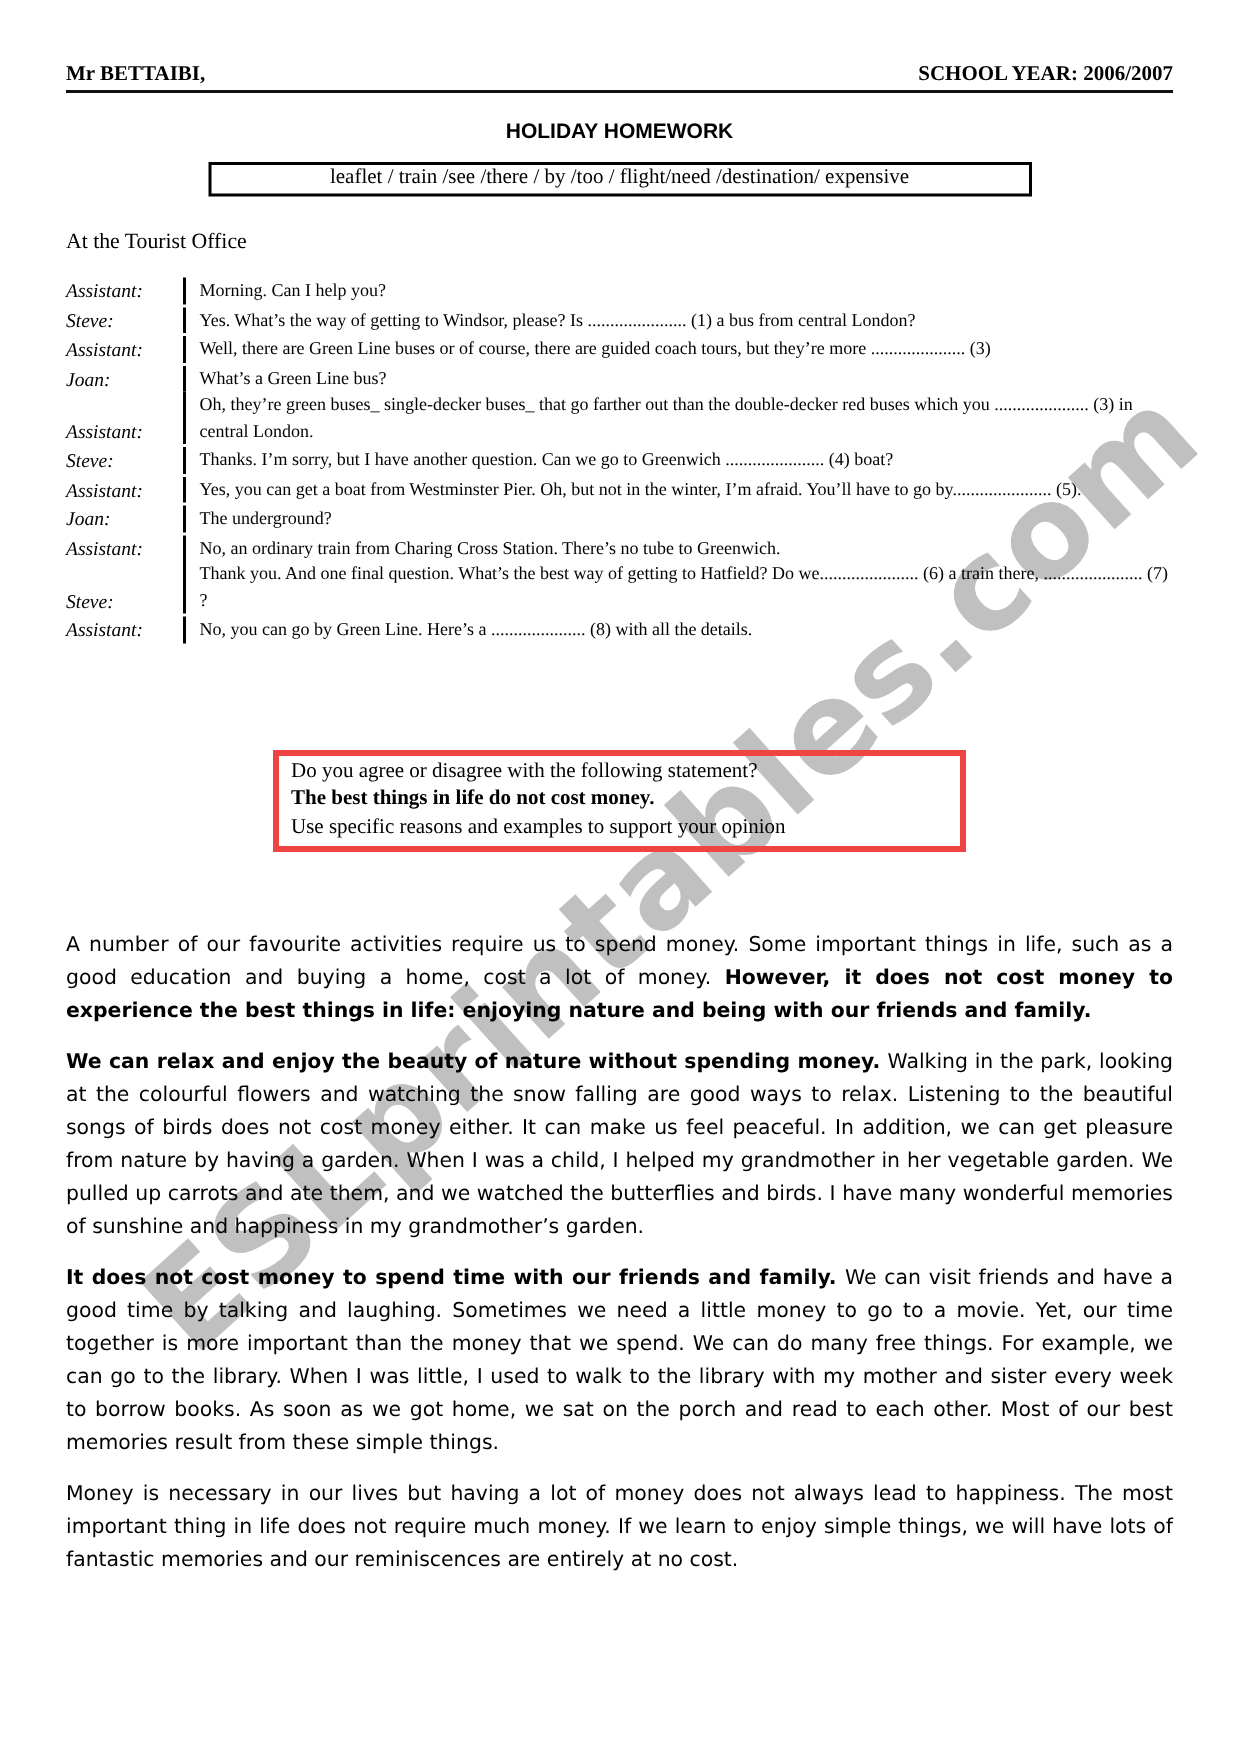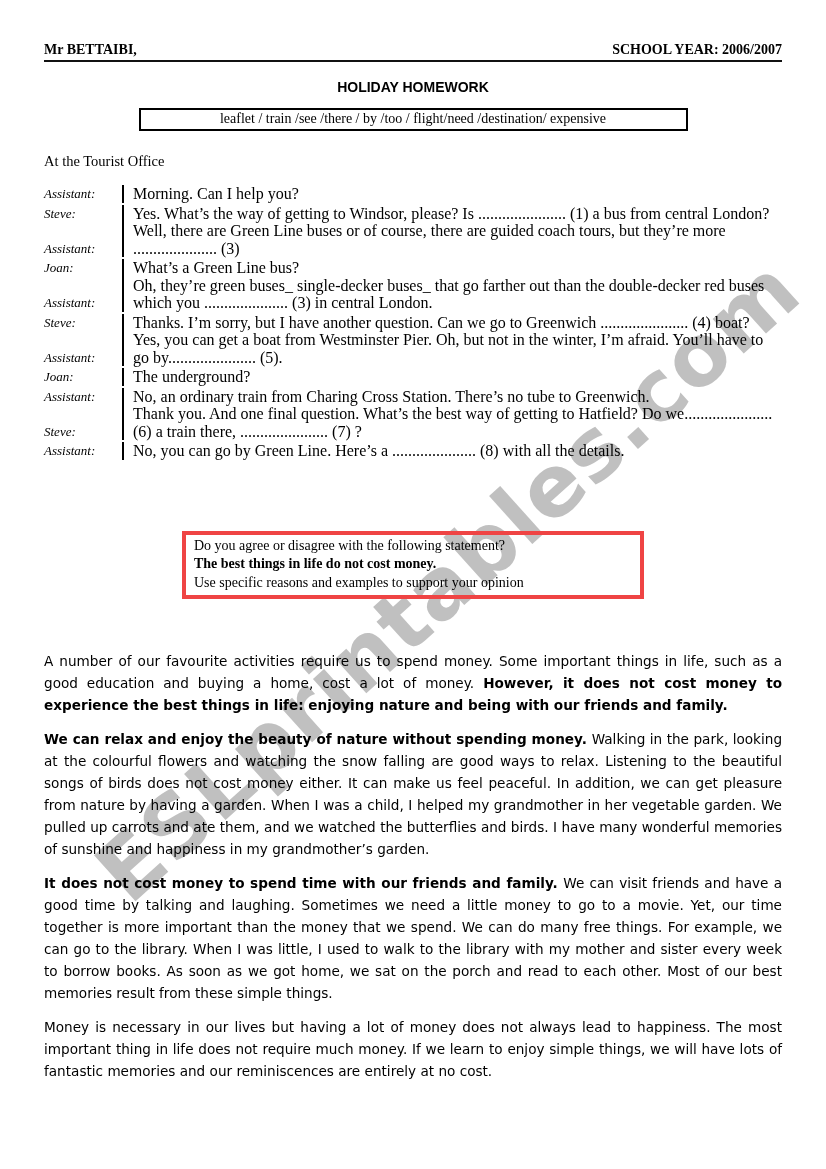--- a/index.html
+++ b/index.html
@@ -76,21 +76,21 @@
     flex: 0 0 78px;
     font-style: italic;
     font-size: 13px;
     padding-top: 2px;
     line-height: 17.5px;
   }
   .line-cell {
     flex: 1;
     border-left: 2px solid #000;
     padding-left: 9px;
-    font-size: 16px;
+    font-size: 12px;
     line-height: 17.5px;
   }
   .ex2-instruction {
     margin-top: 31px;
     font-weight: 700;
     font-size: 14px;
   }
   .question-box {
     margin: 71px auto 0 auto;
     width: 462px;

